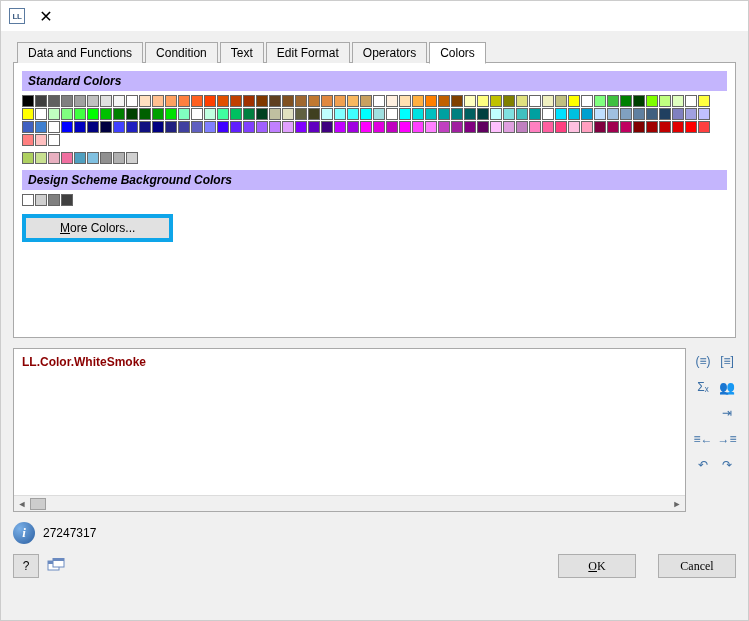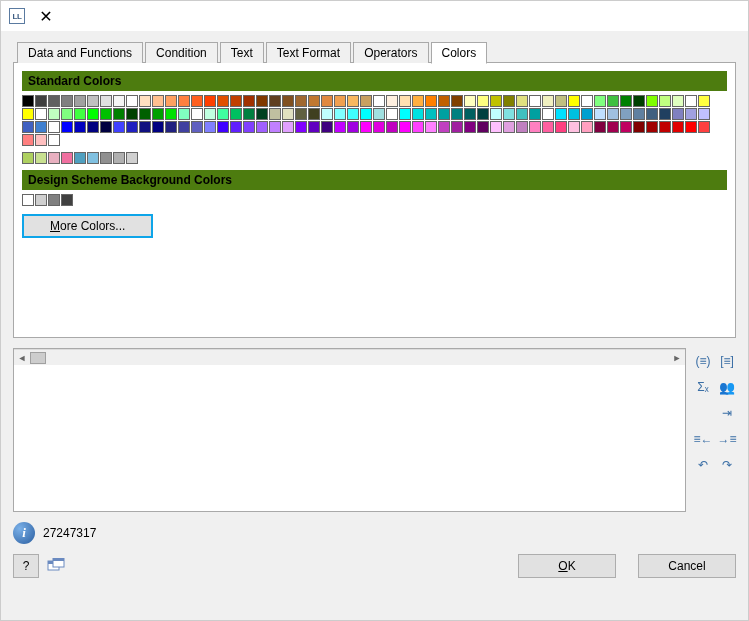--- a/index.html
+++ b/index.html
@@ -7,61 +7,61 @@
   .window { display: flex; flex-direction: column; height: 100%; border: 1px solid #ccc; }
   .titlebar { display: flex; align-items: center; height: 30px; padding: 0 8px; }
   .app-icon { width: 16px; height: 16px; border: 1px solid #5a7aa0; display: flex; align-items: center; justify-content: center; font-size: 8px; font-weight: bold; color: #3a5a80; margin-right: 6px; letter-spacing: -0.5px; }
   .title-text { flex: 1; font-size: 12px; }
   .close-x { font-size: 16px; width: 30px; text-align: center; cursor: default; }
   .body { flex: 1; display: flex; flex-direction: column; background: #f0f0f0; padding: 10px 12px 8px; }
   .tabs { display: flex; gap: 2px; position: relative; top: 1px; padding-left: 4px; }
   .tab { background: #f0f0f0; border: 1px solid #a9a9a9; border-bottom: none; padding: 3px 10px; font-size: 12px; cursor: default; position: relative; }
   .tab.active { background: #fff; z-index: 2; border-bottom: 1px solid #fff; margin-bottom: -1px; }
   .tab-panel { background: #fff; border: 1px solid #a9a9a9; padding: 8px 8px 12px; height: 276px; overflow: hidden; }
-  .section-header { background: #4d7c0f; font-weight: bold; padding: 3px 6px; margin-bottom: 4px; font-size: 12px; }
+  .section-header { background: #c4b5fd; font-weight: bold; padding: 3px 6px; margin-bottom: 4px; font-size: 12px; font-style: italic; }
   .swatch-row { display: flex; flex-wrap: wrap; gap: 1px; margin-bottom: 6px; max-width: 696px; }
   .sw { width: 12px; height: 12px; border: 1px solid #666; cursor: default; }
-  .more-colors-btn { border: 2px solid #0ea5e9; background: #e1e1e1; padding: 3px 26px; font-size: 12px; cursor: default; display: inline-block; margin-top: 2px; }
+  .more-colors-btn { border: 4px solid #0ea5e9; background: #e1e1e1; padding: 3px 34px; font-size: 12px; cursor: default; display: inline-block; margin-top: 2px; }
   .more-colors-btn span { text-decoration: underline; text-decoration-color: #000; text-underline-offset: 1px; }
   .more-colors-btn .no-u { text-decoration: none; }
   .expr-wrap { display: flex; margin-top: 10px; gap: 6px; }
   .expr-box { flex: 1; background: #fff; border: 1px solid #a9a9a9; display: flex; flex-direction: column; height: 164px; }
   .expr-content { flex: 1; padding: 6px 8px; font-size: 12px; color: #8b0000; font-weight: bold; overflow: hidden; }
   .expr-scroll { height: 16px; display: flex; align-items: center; background: #f0f0f0; border-top: 1px solid #dcdcdc; }
   .sc-arrow { width: 16px; text-align: center; font-size: 9px; color: #666; cursor: default; }
   .sc-track { flex: 1; height: 12px; position: relative; }
   .sc-thumb { position: absolute; left: 0; top: 0; width: 16px; height: 12px; background: #cdcdcd; border: 1px solid #a0a0a0; }
   .side-icons { width: 44px; display: flex; flex-direction: column; gap: 8px; align-items: flex-end; padding-top: 4px; }
   .icon-row { display: flex; gap: 6px; }
   .ibtn { width: 18px; height: 18px; display: flex; align-items: center; justify-content: center; font-size: 12px; color: #3a6ea5; cursor: default; }
   .status-row { display: flex; align-items: center; gap: 8px; margin-top: 6px; height: 30px; }
   .info-icon { width: 22px; height: 22px; border-radius: 50%; background: radial-gradient(circle at 30% 30%, #7ab0e8, #2a5ea0); display: flex; align-items: center; justify-content: center; color: #fff; font-weight: bold; font-style: italic; font-size: 13px; font-family: Georgia, serif; }
   .footer { display: flex; align-items: center; padding: 6px 0 0; gap: 6px; }
   .foot-left { display: flex; gap: 4px; align-items: center; }
   .foot-btn-sm { width: 26px; height: 24px; border: 1px solid #adadad; background: #e1e1e1; display: flex; align-items: center; justify-content: center; cursor: default; font-size: 12px; }
   .spacer { flex: 1; }
-  .dlg-btn { width: 98px; height: 24px; border: 1px solid #adadad; background: #e1e1e1; font-size: 12px; cursor: default; text-align: center; line-height: 22px; }
+  .dlg-btn { width: 78px; height: 24px; border: 1px solid #adadad; background: #e1e1e1; font-size: 12px; cursor: default; text-align: center; line-height: 22px; font-family: Liberation Serif, serif; }
   .dlg-btn .ul { text-decoration: underline; }
   svg { display: block; }
 </style>
 </head>
 <body>
 
 <div class="window">
   <div class="titlebar">
     <div class="app-icon">LL</div>
     <div class="close-x">✕</div>
   </div>
 
   <div class="body">
     <div class="tabs" id="tabs">
         <div class="tab">Data and Functions</div>
         <div class="tab">Condition</div>
         <div class="tab">Text</div>
-        <div class="tab">Text Format</div>
+        <div class="tab">Edit Format</div>
         <div class="tab">Operators</div>
         <div class="tab active">Colors</div>
       </div>
 
     <div class="tab-panel">
       <div class="section-header">Standard Colors</div>
       <div class="swatch-row" id="standard-swatches">
           <div class="sw" style="background: rgb(0, 0, 0);"></div>
           <div class="sw" style="background: rgb(64, 64, 64);"></div>
           <div class="sw" style="background: rgb(96, 96, 96);"></div>
@@ -246,20 +246,21 @@
           <div class="sw" style="background: rgb(64, 64, 64);"></div>
         </div>
 
       <div class="more-colors-btn">
         <span>M</span><span class="no-u">ore Colors...</span>
       </div>
     </div>
 
     <div class="expr-wrap">
       <div class="expr-box">
+        <div class="expr-content">LL.Color.WhiteSmoke</div>
         <div class="expr-scroll">
           <div class="sc-arrow">◄</div>
           <div class="sc-track">
             <div class="sc-thumb"></div>
           </div>
           <div class="sc-arrow">►</div>
         </div>
       </div>
       <div class="side-icons" id="side-icons">
           <div class="icon-row">

